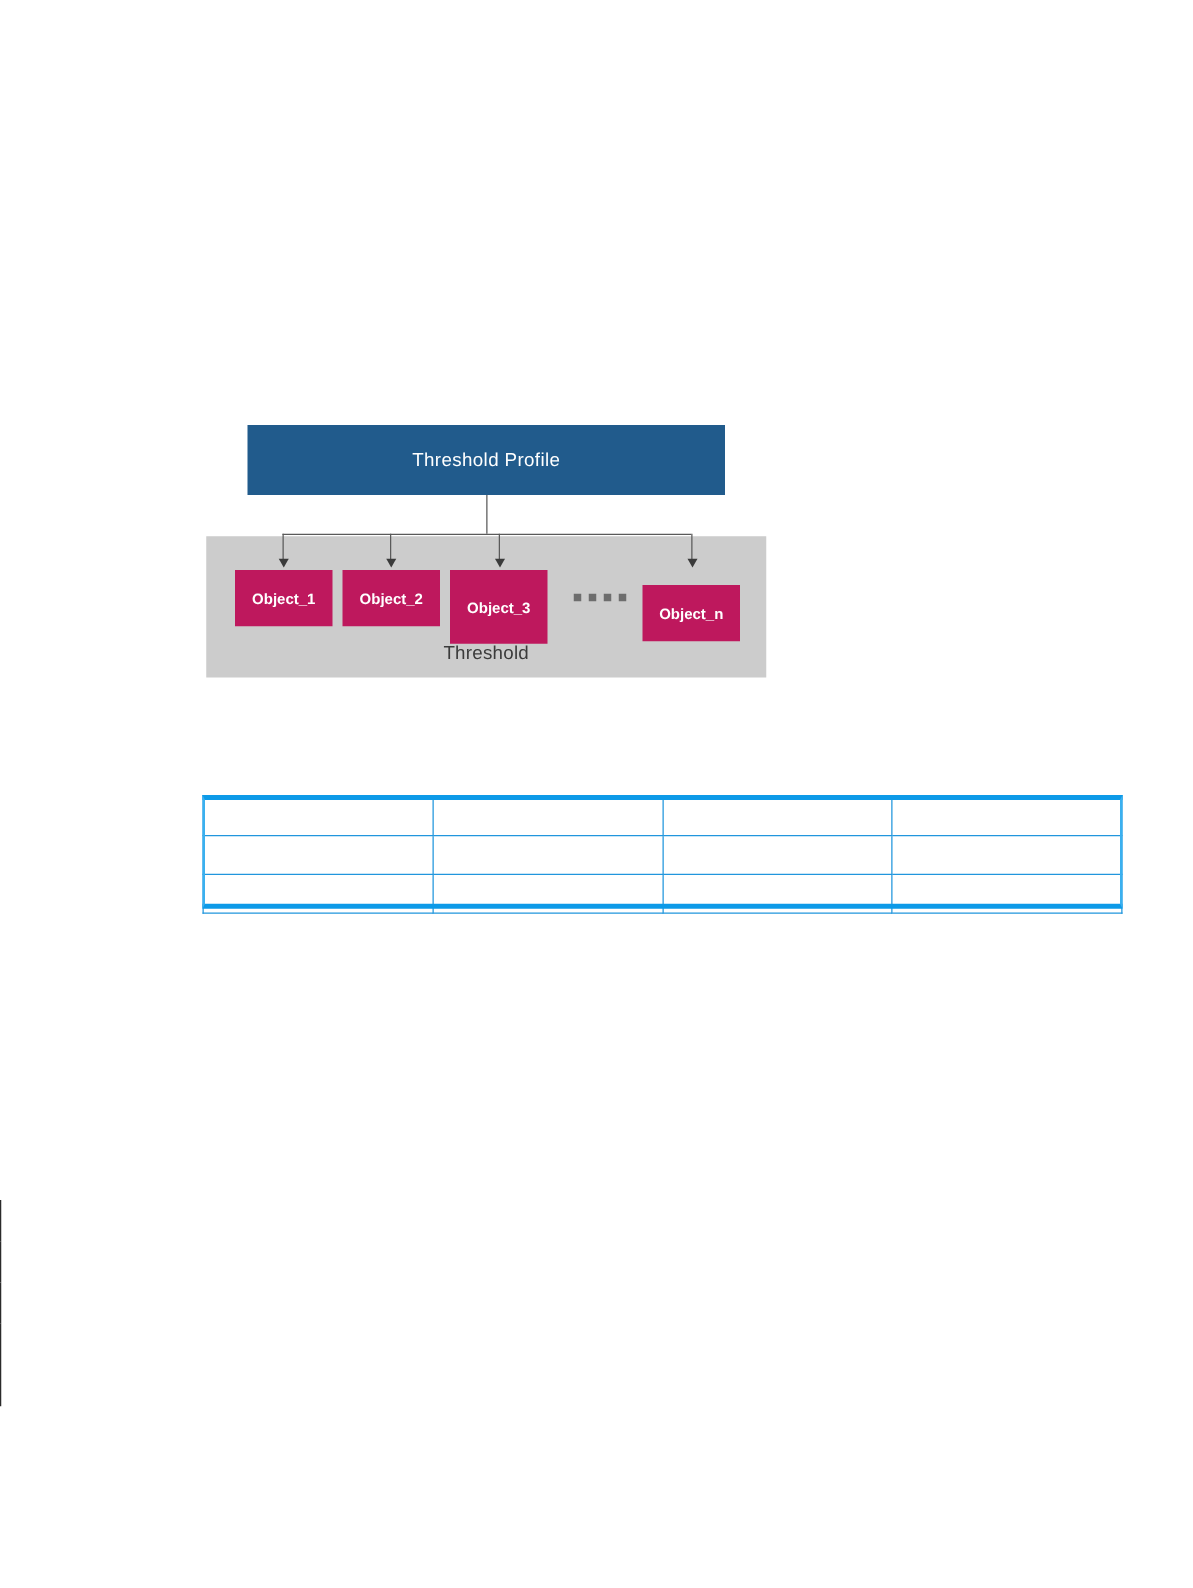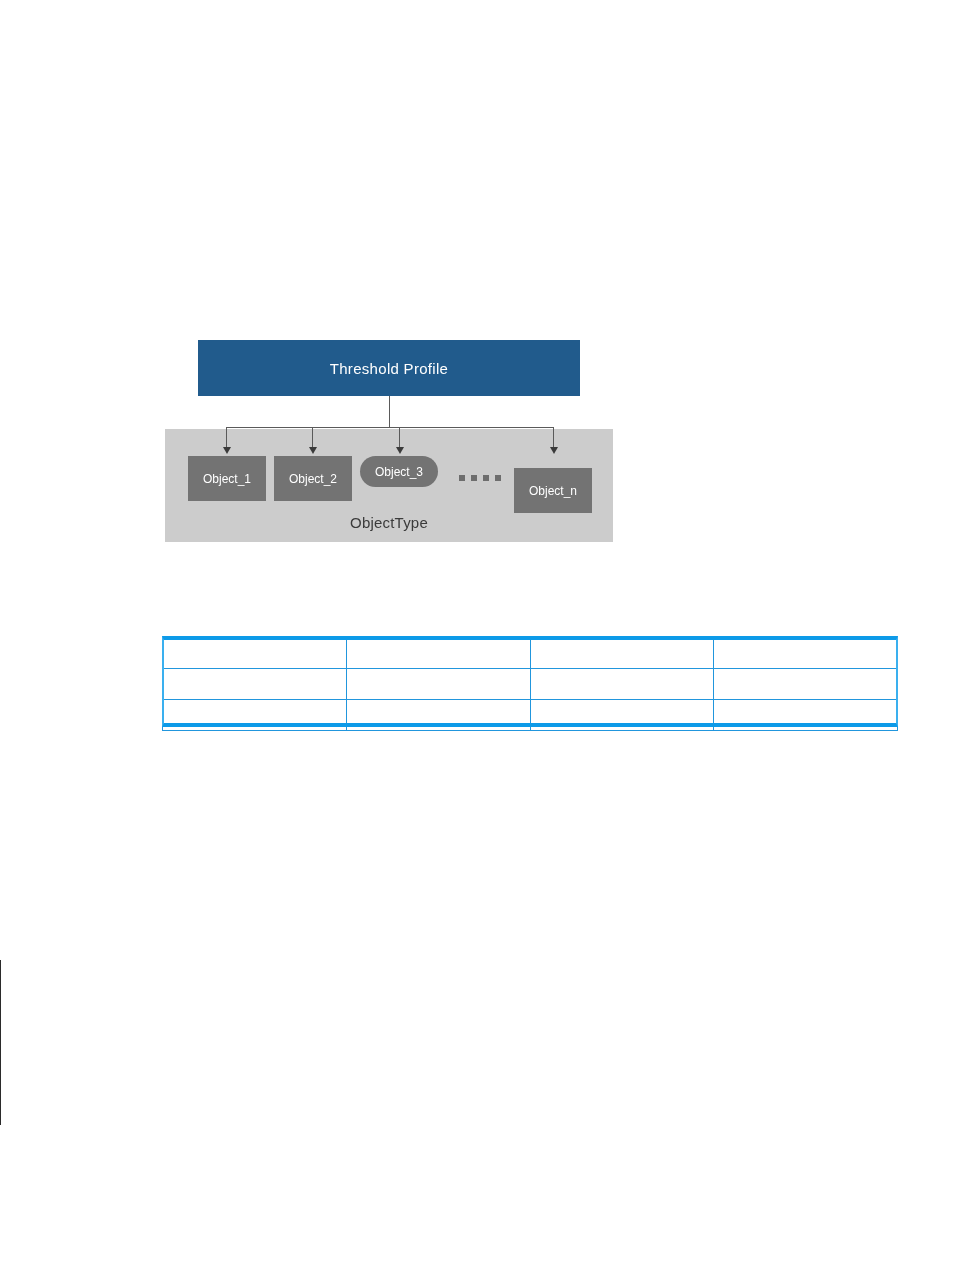--- a/index.html
+++ b/index.html
@@ -36,27 +36,28 @@
     background: #215b8c;
     color: #ffffff;
     display: flex;
     align-items: center;
     justify-content: center;
     text-align: center;
     box-sizing: border-box;
   }
   .obj-box {
     position: absolute;
-    background: #737373;
+    background: #be185d;
     color: #ffffff;
     display: flex;
     align-items: center;
     justify-content: center;
     text-align: center;
     box-sizing: border-box;
+    font-weight: bold;
   }
   .panel-label {
     position: absolute;
     color: #3b3b3b;
     text-align: center;
     letter-spacing: .2px;
   }
 
   
   .vline {
@@ -139,31 +140,31 @@
     <div class="arrowhead" style="left:309px; top:447px;"></div>
 
     <div class="vline" style="left:399px; top:427px; width:1px; height:21px;"></div>
     <div class="arrowhead" style="left:396px; top:447px;"></div>
 
     <div class="vline" style="left:553px; top:427px; width:1px; height:21px;"></div>
     <div class="arrowhead" style="left:550px; top:447px;"></div>
 
     <div class="obj-box t-obj" style="left:188px; top:456px; width:78px; height:45px;">Object_1</div>
     <div class="obj-box t-obj" style="left:274px; top:456px; width:78px; height:45px;text-align:center;">Object_2</div>
-    <div class="obj-box t-obj" style="left:360px; top:456px; width:78px; height:31px;border-radius:18px;">Object_3</div>
+    <div class="obj-box t-obj" style="left:360px; top:456px; width:78px; height:59px;">Object_3</div>
     <div class="obj-box t-obj" style="left:514px; top:468px; width:78px; height:45px;">Object_n</div>
 
     <div class="dots-group" style="left:459px; top:475px;">
       <span class="dot-sq"></span>
       <span class="dot-sq"></span>
       <span class="dot-sq"></span>
       <span class="dot-sq"></span>
     </div>
 
-    <div class="panel-label t-panel" style="left:165px; top:514px; width:448px;">ObjectType</div>
+    <div class="panel-label t-panel" style="left:165px; top:514px; width:448px;">Threshold</div>
   </div>
 
   <div style="position:absolute; left:162px; top:636px; width:736px; height:91px;">
     <table class="data-table" style="left:0; top:0; width:736px; height:91px;">
       <tbody>
         <tr>
           <td style="width:184px; height:31px;"></td>
           <td style="width:184px;"></td>
           <td style="width:184px;"></td>
           <td style="width:184px;"></td>

